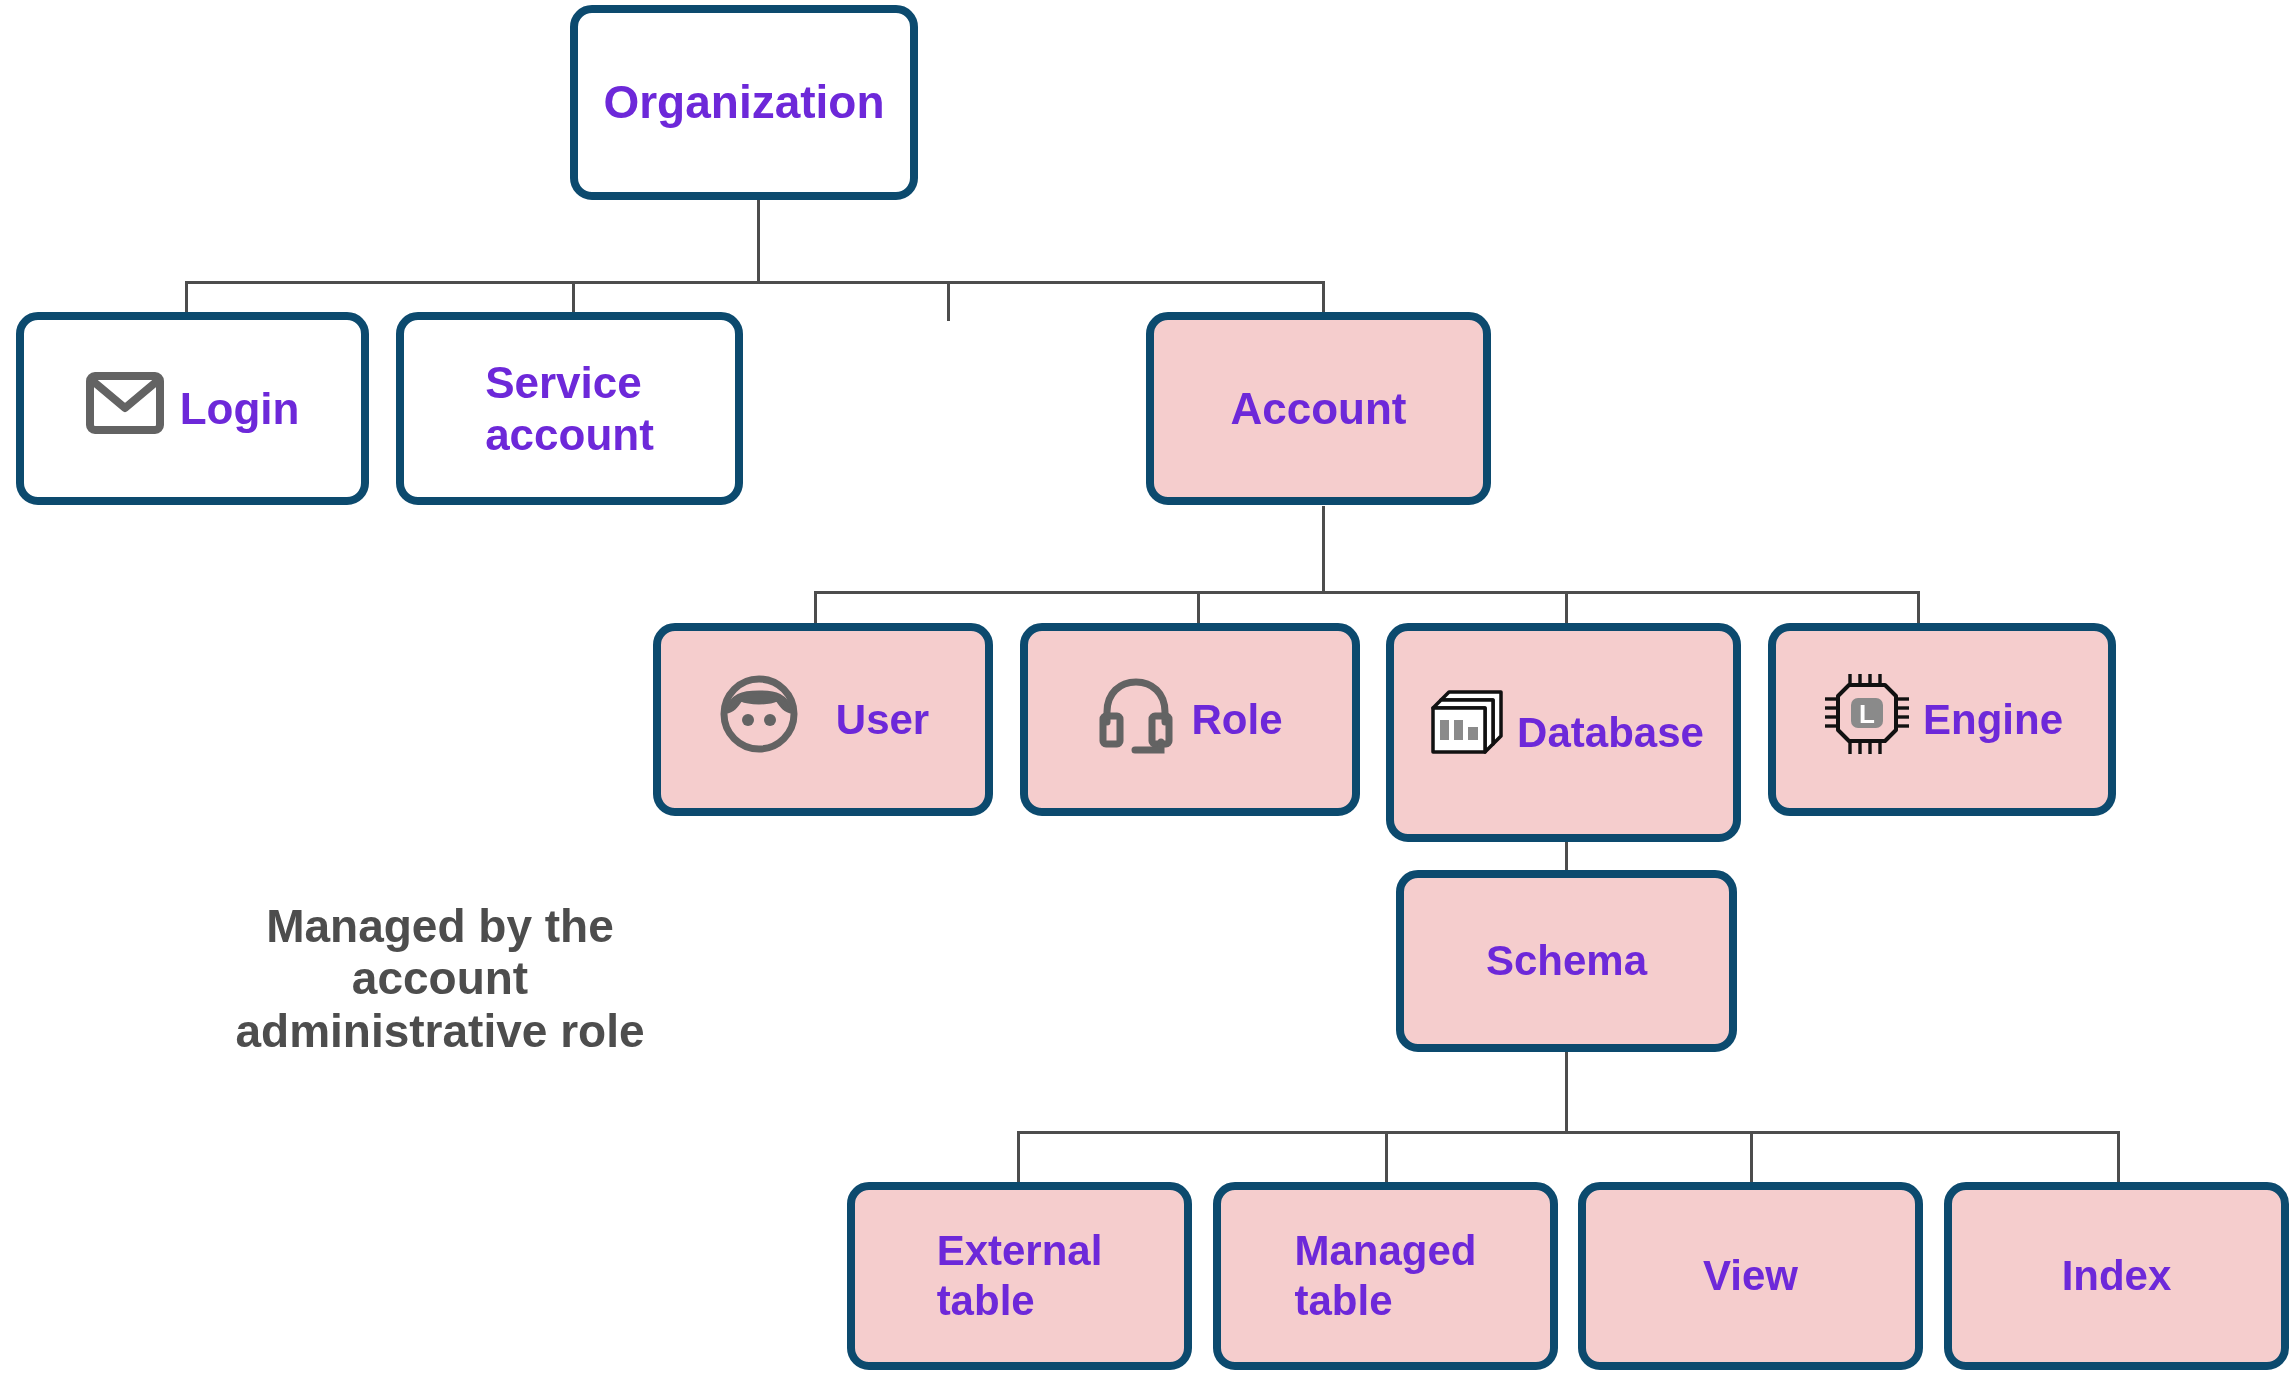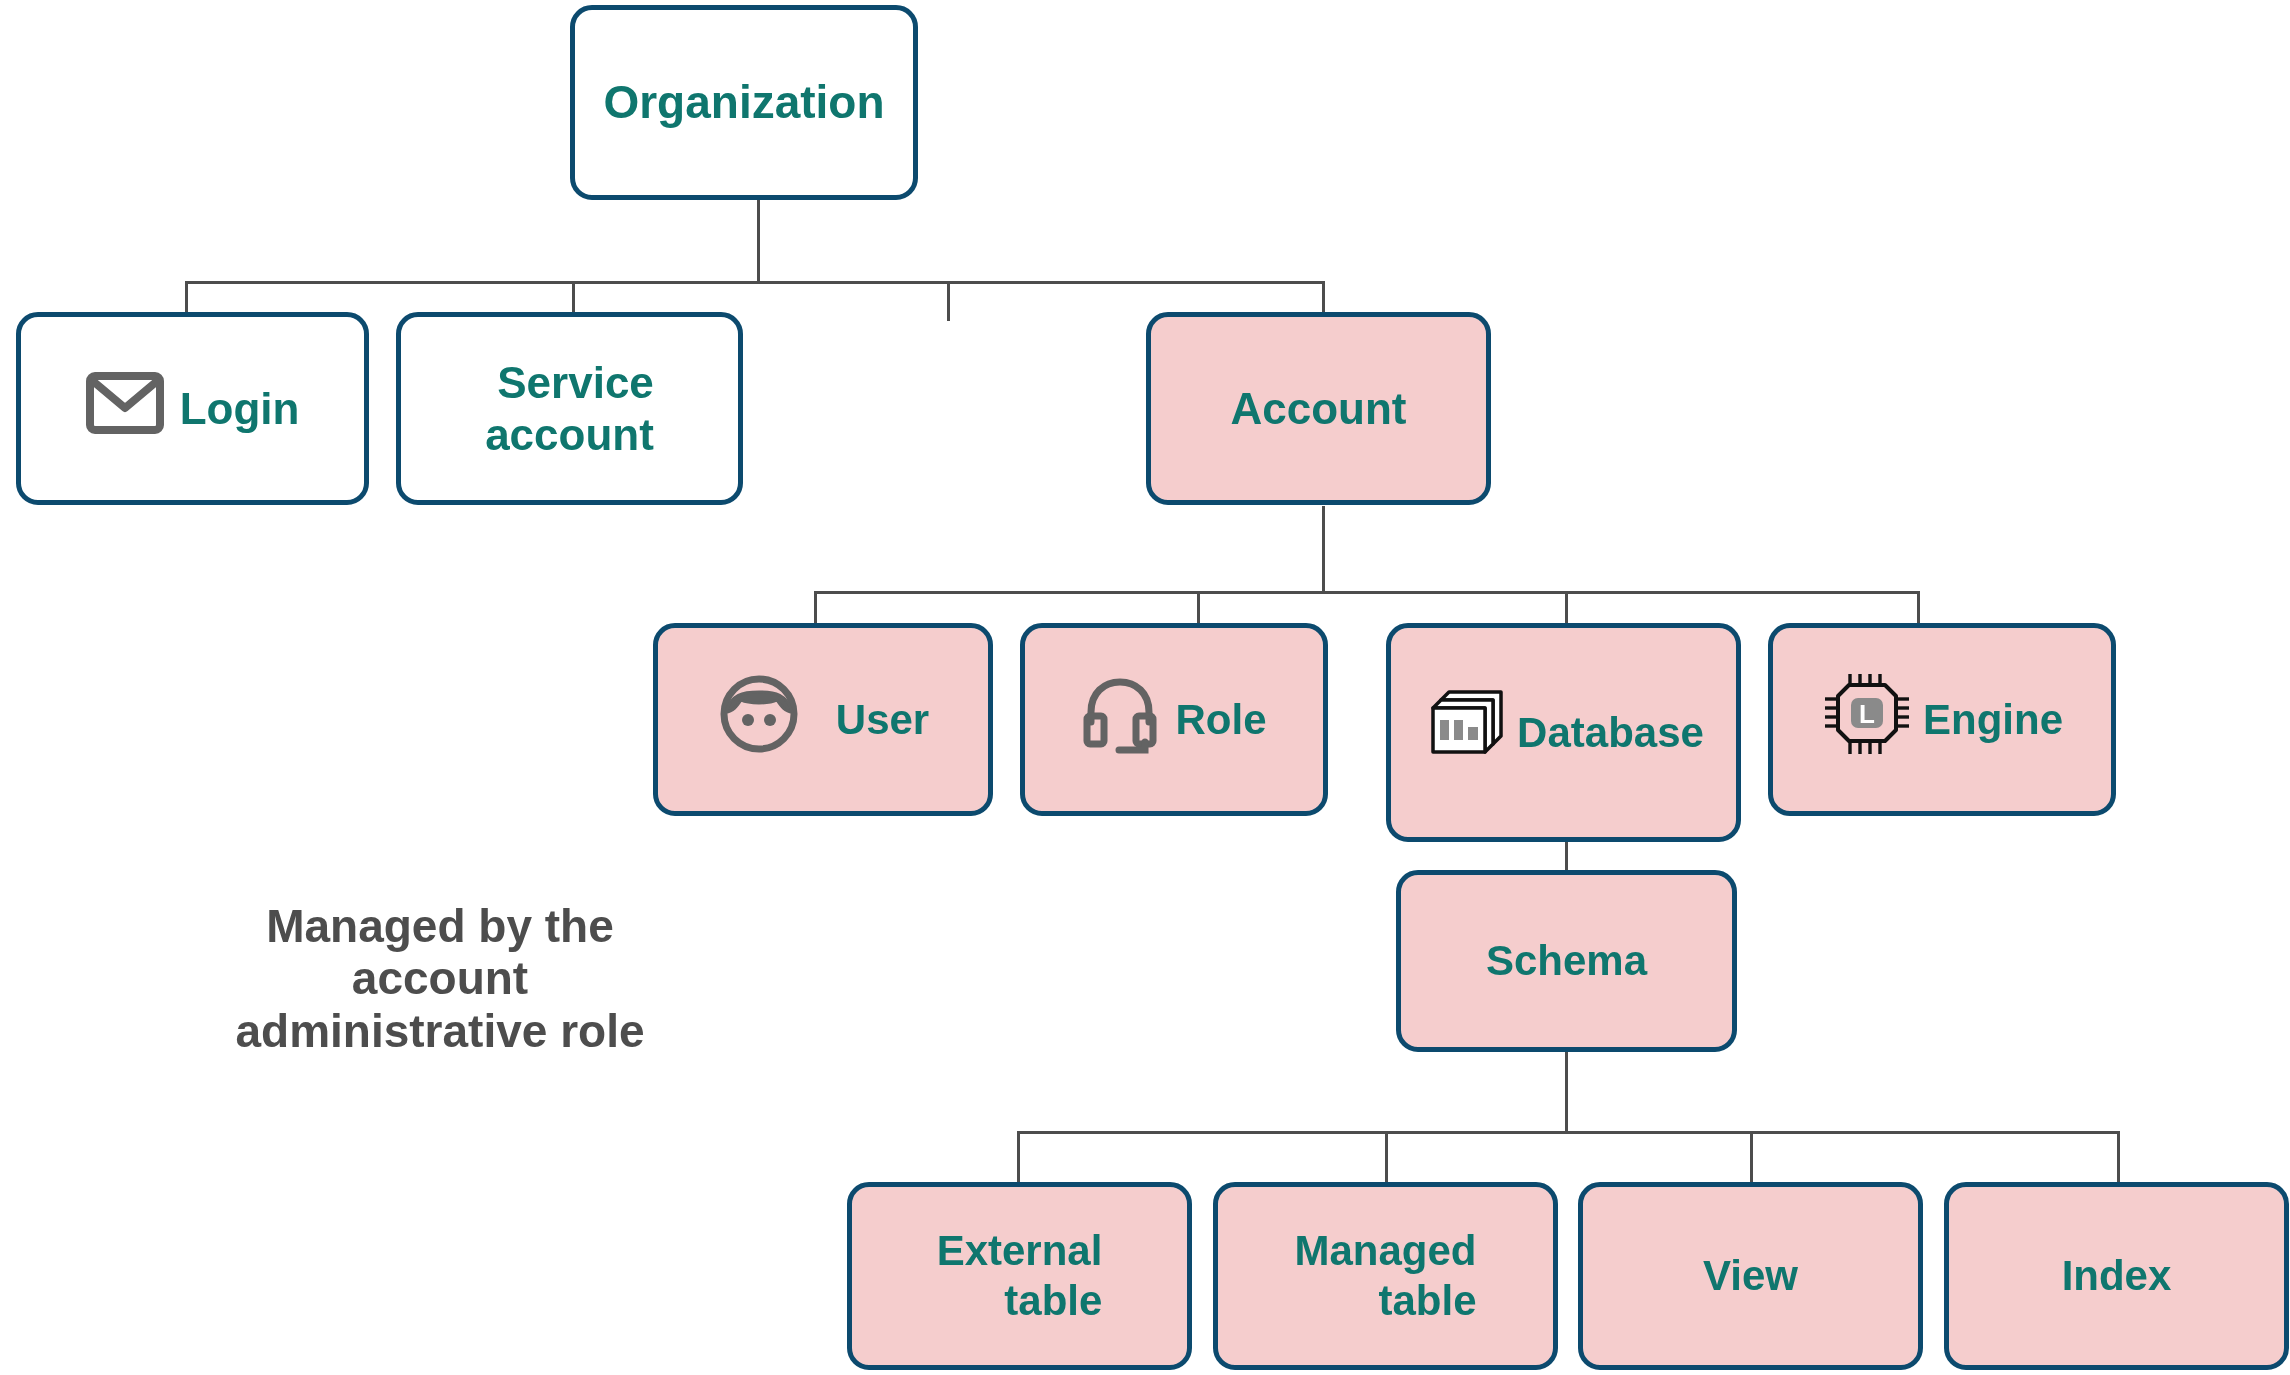--- a/index.html
+++ b/index.html
@@ -13,30 +13,30 @@
   #stage {
     position: relative;
     width: 2290px;
     height: 1375px;
     background: #ffffff;
     overflow: hidden;
   }
   .node {
     position: absolute;
     box-sizing: border-box;
-    border: 5px solid #0c4a6e;
+    border: 8px solid #0c4a6e;
     border-radius: 22px;
     display: flex;
     align-items: center;
     justify-content: center;
     gap: 16px;
-    color: #0f766e;
+    color: #6d28d9;
     font-weight: 600;
     line-height: 1.18;
-    text-align: right;
+    text-align: left;
     z-index: 3;
     background: #ffffff;
   }
   .node.filled { background: #f5cdcd; }
   .node .label { white-space: pre-line; }
 
   .node-lg { font-size: 46px; }
   .node-md { font-size: 44px; }
   .node-sm { font-size: 42px; }
 
@@ -121,21 +121,21 @@
         <path d="M9 40 C14 22 26 20 42 20 C58 20 70 22 75 40
                  C68 40 64 34 60 28 C52 32 32 32 24 28
                  C20 34 16 40 9 40 Z" fill="#636363" stroke="#636363" stroke-width="3" stroke-linejoin="round"></path>
         <circle cx="31" cy="48" r="6" fill="#636363"></circle>
         <circle cx="53" cy="48" r="6" fill="#636363"></circle>
       </svg>
     </span>
     <span class="label">User</span>
   </div>
 
-  <div class="node node-sm filled" style="left:1020px; top:623px; width:308px; height:193px;">
+  <div class="node node-sm filled" style="left:1020px; top:623px; width:340px; height:193px;">
     <span class="icon">
       <svg width="78" height="84" viewBox="0 0 78 84">
         <path d="M10 50 L10 40 C10 21 23 10 39 10 C55 10 68 21 68 40 L68 50" fill="none" stroke="#636363" stroke-width="7" stroke-linecap="round"></path>
         <rect x="6" y="44" width="17" height="28" rx="3" fill="none" stroke="#636363" stroke-width="7"></rect>
         <rect x="55" y="44" width="17" height="28" rx="3" fill="none" stroke="#636363" stroke-width="7"></rect>
         <path d="M64 70 L64 78 L38 78" fill="none" stroke="#636363" stroke-width="7" stroke-linecap="round"></path>
       </svg>
     </span>
     <span class="label">Role</span>
   </div>

